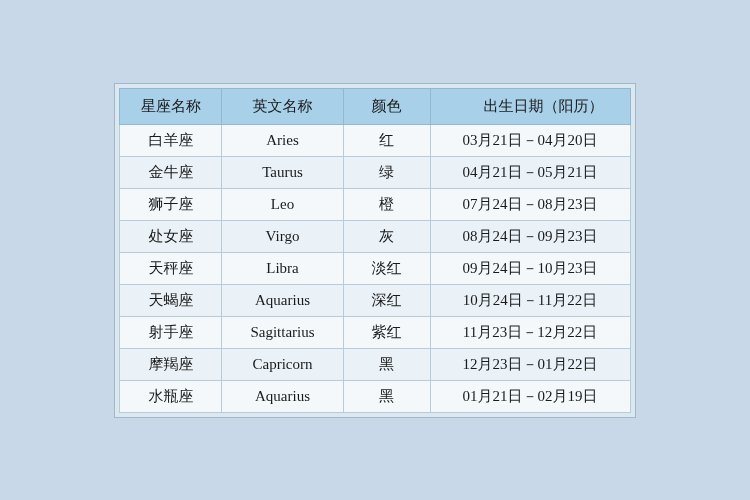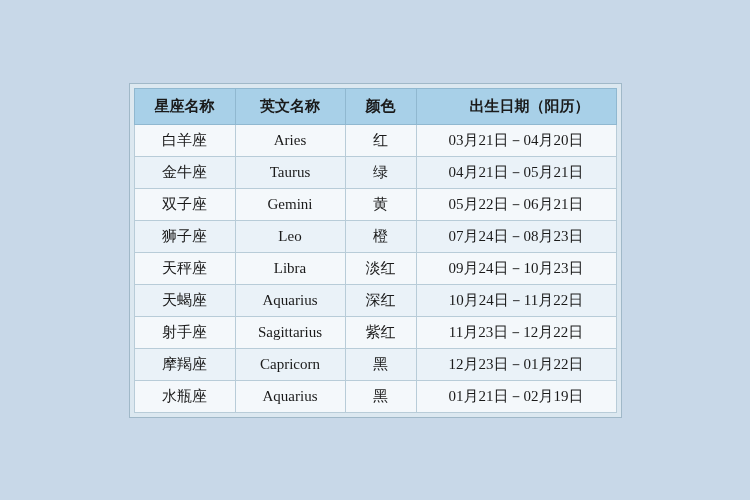--- a/index.html
+++ b/index.html
@@ -25,29 +25,29 @@
     }
 
     table {
       border-collapse: collapse;
       background-color: #f0f6fa;
     }
 
     th {
       background-color: #a8d0e8;
       color: #1a1a1a;
-      font-weight: bold;
+      font-weight: normal;
       padding: 8px 20px;
       border: 1px solid #90b8d0;
       text-align: center;
       font-size: 15px;
     }
 
     td {
-      padding: 6px 20px;
+      padding: 6px 28px;
       border: 1px solid #b8ccd8;
       text-align: center;
       font-size: 15px;
       color: #1a1a1a;
       background-color: #f4f8fb;
     }
 
     tr:nth-child(even) td {
       background-color: #eaf2f8;
     }
@@ -77,30 +77,30 @@
           <td>红</td>
           <td>03月21日－04月20日</td>
         </tr>
         <tr>
           <td>金牛座</td>
           <td>Taurus</td>
           <td>绿</td>
           <td>04月21日－05月21日</td>
         </tr>
         <tr>
-          <td>双子座</td>
-          <td>Gemini</td>
-          <td>黄</td>
-          <td>05月22日－06月21日</td>
-        </tr>
-        <tr>
           <td>狮子座</td>
           <td>Leo</td>
           <td>橙</td>
           <td>07月24日－08月23日</td>
+        </tr>
+        <tr>
+          <td>处女座</td>
+          <td>Virgo</td>
+          <td>灰</td>
+          <td>08月24日－09月23日</td>
         </tr>
         <tr>
           <td>天秤座</td>
           <td>Libra</td>
           <td>淡红</td>
           <td>09月24日－10月23日</td>
         </tr>
         <tr>
           <td>天蝎座</td>
           <td>Aquarius</td>

